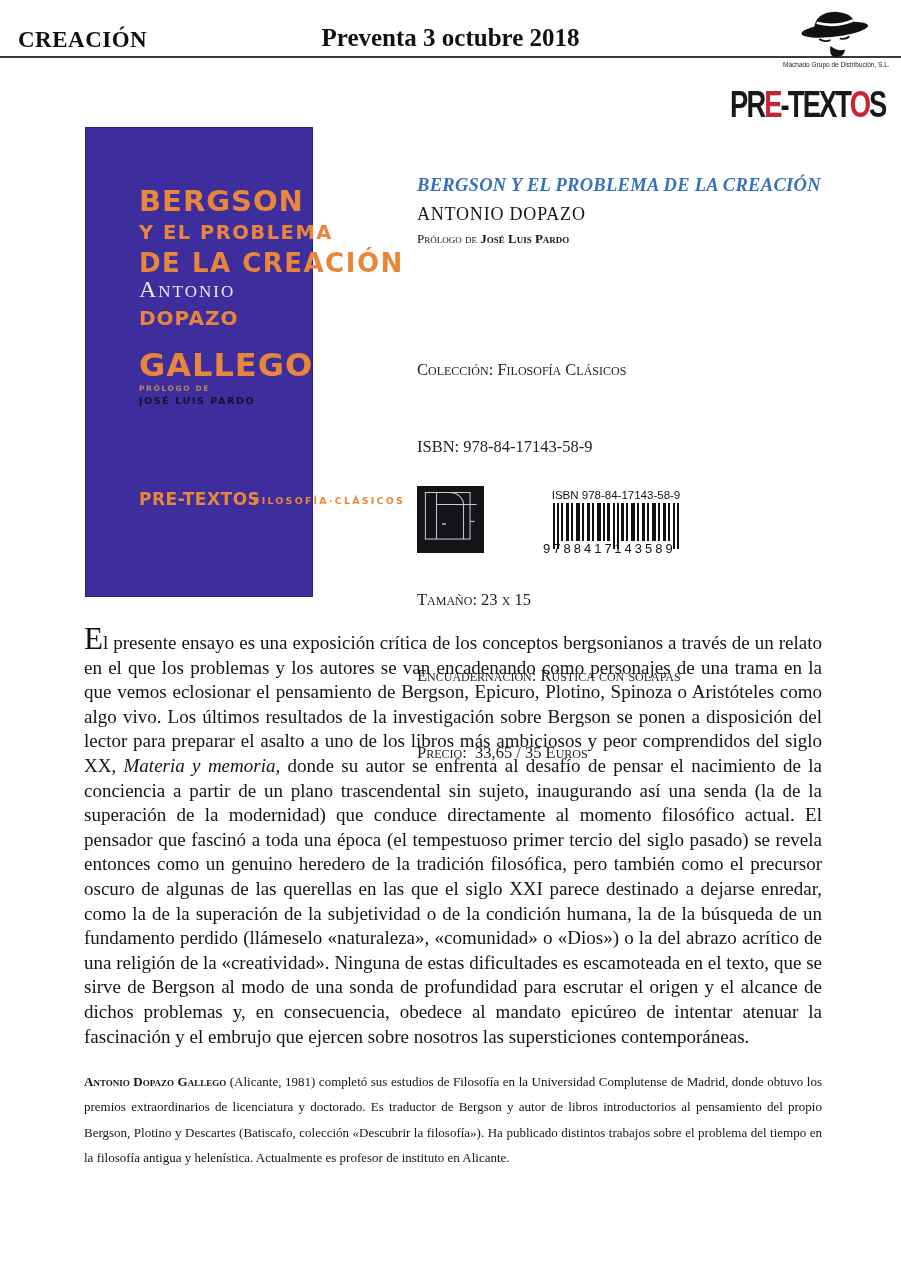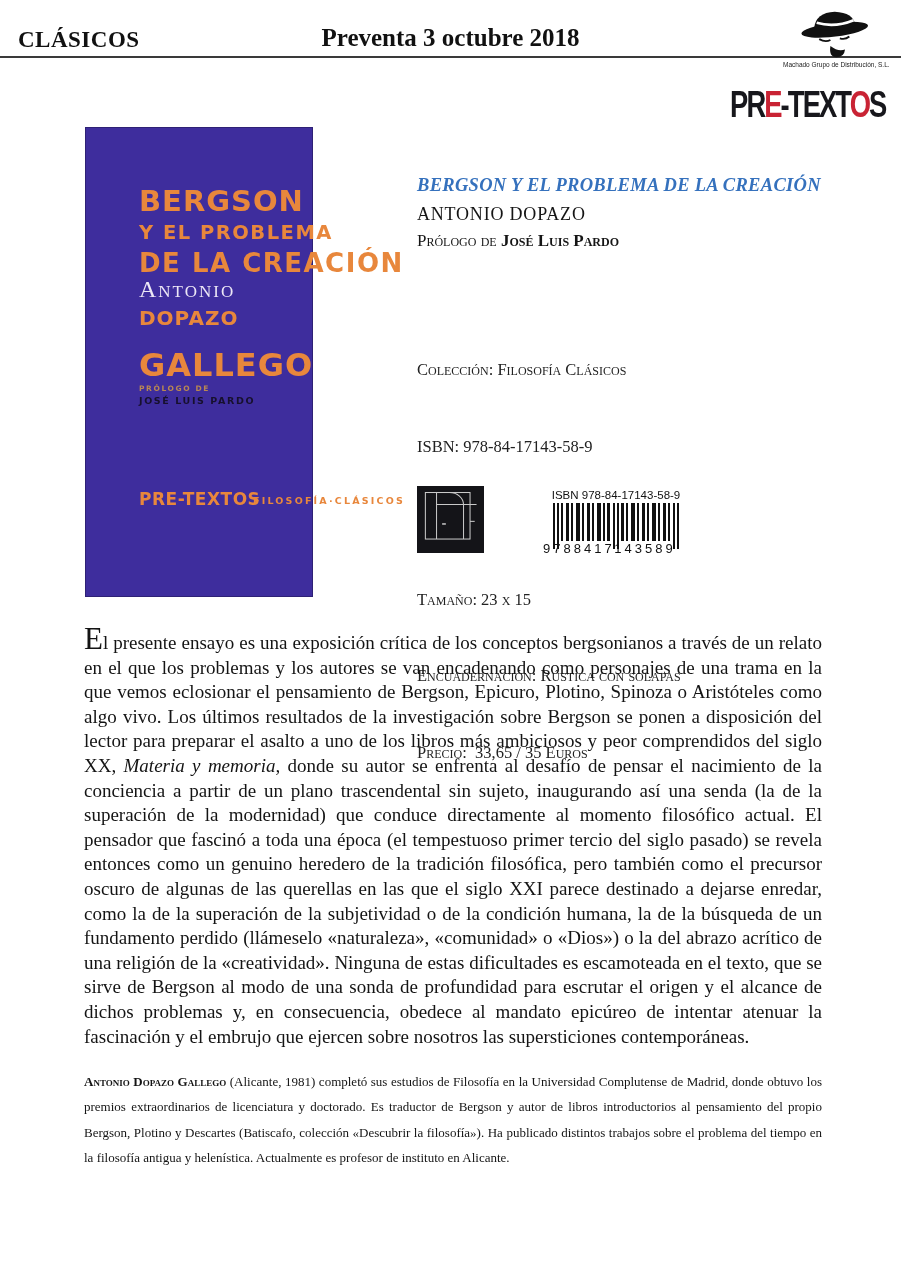--- a/index.html
+++ b/index.html
@@ -31,21 +31,21 @@
   .cv-l2{top:219px;font-size:32px;letter-spacing:1px;}
   .cv-pr1{top:257px;font-size:7.5px;letter-spacing:1.6px;color:#b98753;}
   .cv-pr2{top:268px;font-size:9.5px;letter-spacing:1.6px;color:#17102d;}
   .cv-imp{top:362px;font-size:17px;letter-spacing:.5px;}
   .cv-impcol{top:368px;left:168px;font-size:9.5px;letter-spacing:2.2px;}
 
   
   .info-title{position:absolute;left:417px;top:175px;font-size:18.5px;font-weight:bold;font-style:italic;
               color:#3571bd;letter-spacing:.3px;}
   .info-author{position:absolute;left:417px;top:204px;font-size:18px;letter-spacing:.8px;color:#151515;}
-  .info-prologue{position:absolute;left:417px;top:231px;font-size:17px;font-variant:small-caps;color:#151515;}
+  .info-prologue{position:absolute;left:417px;top:231px;font-size:13px;font-variant:small-caps;color:#151515;}
   .info-prologue .semib{font-weight:600;}
   .details{position:absolute;left:417px;top:306px;font-size:16.5px;font-variant:small-caps;
            line-height:25.5px;color:#222;white-space:pre-wrap;}
 
   
   .pt-mark{position:absolute;left:417px;top:486px;}
 
   
   .barcode{position:absolute;left:541px;top:489px;width:150px;text-align:center;}
   .barcode .lbl{font-family:"Liberation Sans",sans-serif;font-size:11.5px;color:#111;margin-bottom:2px;white-space:nowrap;}
@@ -58,21 +58,21 @@
   .desc .ital{font-style:italic;}
   .bio{position:absolute;left:84px;top:1069px;width:738px;font-size:13px;line-height:25.4px;
        text-align:justify;color:#141414;}
   .bio .name{font-variant:small-caps;font-weight:600;}
 </style>
 </head>
 <body>
 
 <div class="page">
 
-  <div class="cat">CLÁSICOS</div>
+  <div class="cat">CREACIÓN</div>
   <div class="presale">Preventa 3 octubre 2018</div>
   <div class="rule"></div>
 
   <div class="machado">
     <svg width="86" height="52" viewBox="0 0 100 60">
       <ellipse cx="52" cy="25" rx="39" ry="8" fill="#111" transform="rotate(-7 52 25)"></ellipse>
       <path d="M28 23 Q30 5 52 4 Q74 5 76 20 Q60 27 42 26 Z" fill="#111"></path>
       <path d="M31 17 Q52 23 74 14" stroke="#fff" stroke-width="3" fill="none"></path>
       <path d="M34 36 q7 4 13 1 M58 35 q6 2 11 -2" stroke="#111" stroke-width="2.2" fill="none"></path>
       <path d="M47 44 q9 7 17 4 q-1 9 -10 9 q-9 0 -7 -13 Z" fill="#111"></path>

